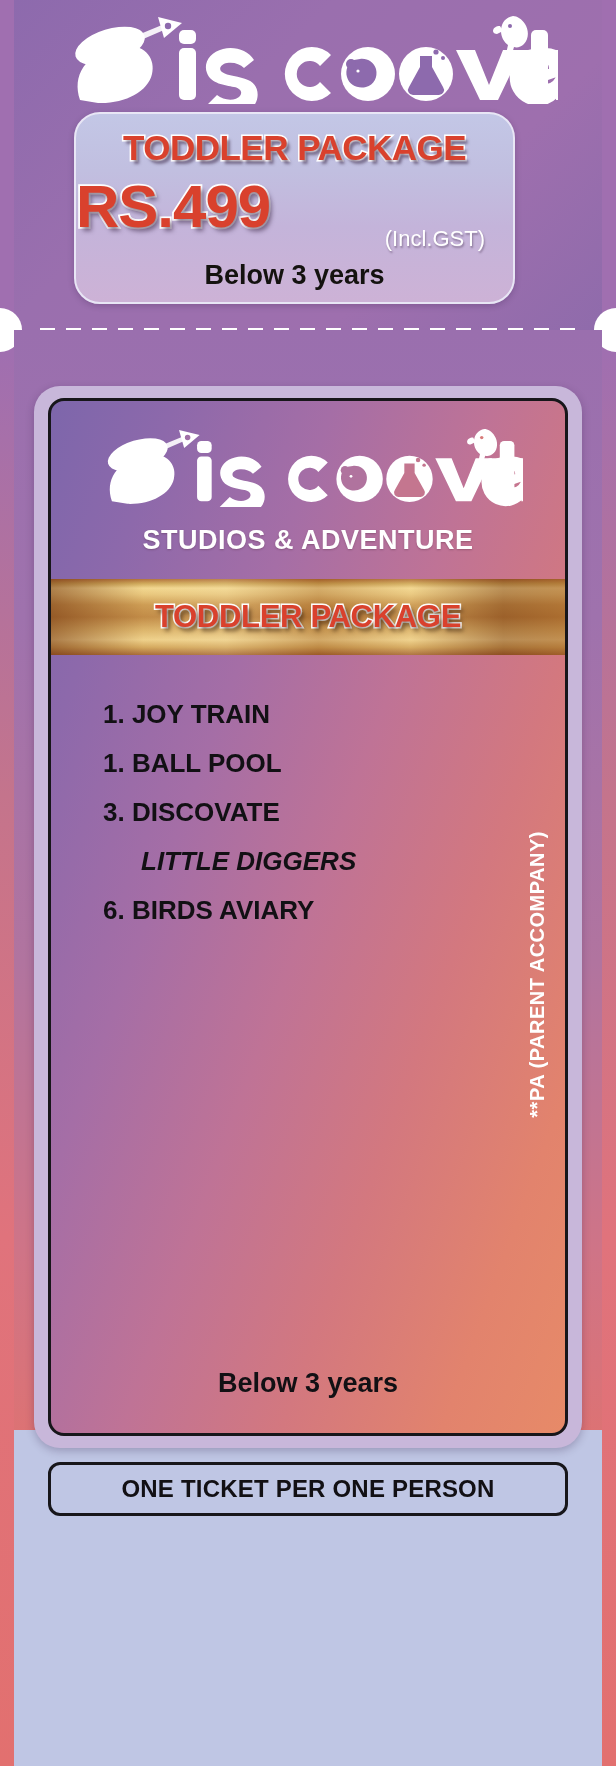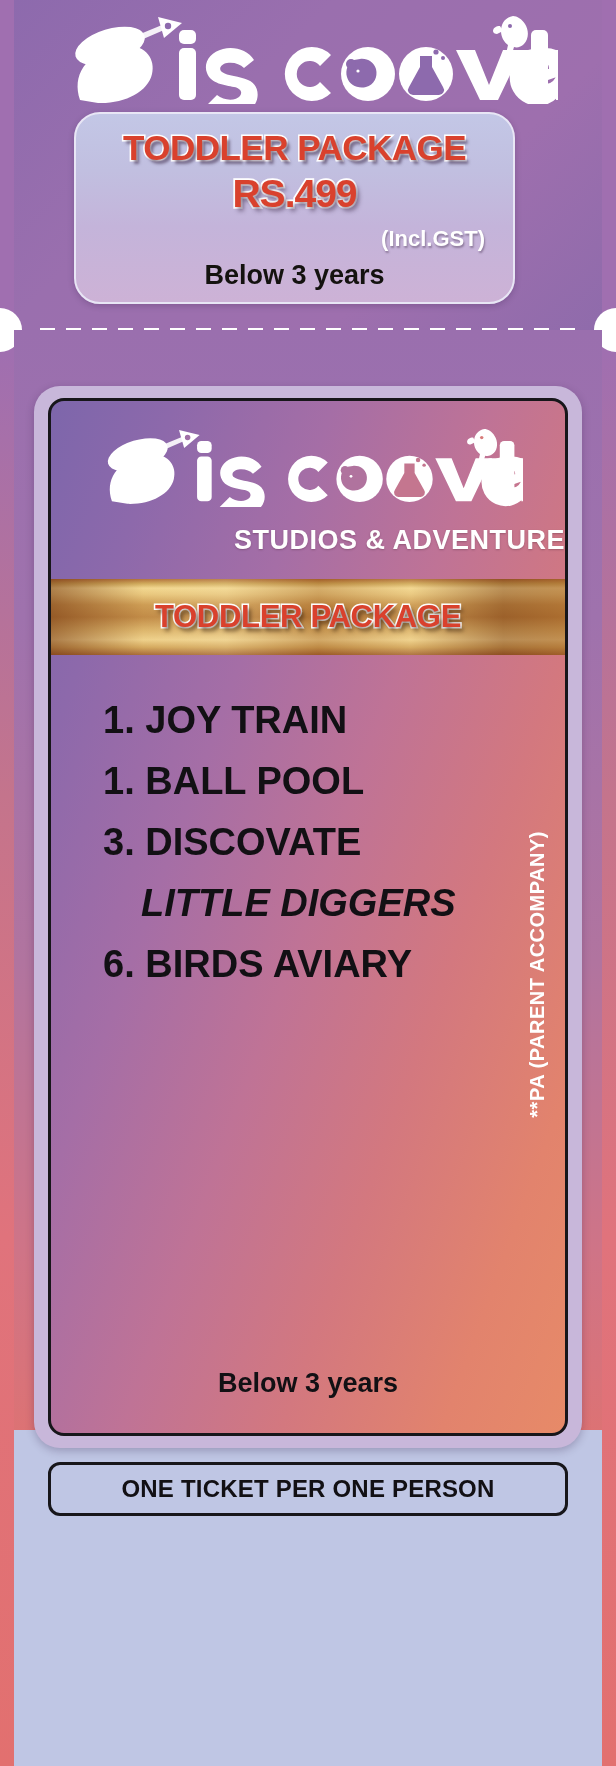--- a/index.html
+++ b/index.html
@@ -70,34 +70,34 @@
     font-weight:bold;
     letter-spacing:-0.5px;
     color:#d9412d;
     -webkit-text-stroke:3px #ffffff;
     paint-order:stroke fill;
     text-shadow:3px 4px 3px rgba(60,40,70,.55);
   }
   .price-main{
     position:absolute;
     left:0; right:0; top:58px;
-    text-align:center;
-    font-size:39px;
+    text-align:left;
+    font-size:60px;
     font-weight:bold;
     letter-spacing:-1px;
     color:#d9412d;
     -webkit-text-stroke:3.5px #ffffff;
     paint-order:stroke fill;
     text-shadow:3px 4px 4px rgba(60,40,70,.55);
   }
   .price-gst{
     position:absolute;
     right:28px; top:112px;
     font-size:22px;
-    font-weight:bold;
+    font-weight:normal;
     color:#ffffff;
     text-shadow:1px 2px 2px rgba(70,50,80,.45);
   }
   .stub-age{
     position:absolute;
     left:0; right:0; top:146px;
     text-align:center;
     font-size:27px;
     font-weight:bold;
     color:#14120f;
@@ -147,21 +147,21 @@
     box-sizing:border-box;
   }
   .card-logo{
     position:absolute;
     left:0; right:0; top:24px;
     display:flex; justify-content:center;
   }
   .studios{
     position:absolute;
     left:0; right:0; top:124px;
-    text-align:right;
+    text-align:center;
     font-size:27px;
     font-weight:bold;
     letter-spacing:.5px;
     color:#ffffff;
     text-shadow:0 1px 2px rgba(80,40,60,.35);
   }
 
   
   .gold-banner{
     position:absolute;
@@ -204,21 +204,21 @@
     text-shadow:3px 4px 4px rgba(45,25,10,.6);
   }
 
   
   .list{
     position:absolute;
     left:52px; top:300px;
     width:400px;
   }
   .list-row{
-    font-size:38px;
+    font-size:26px;
     font-weight:bold;
     color:#121014;
     line-height:1.0;
     margin-bottom:23px;
     white-space:nowrap;
   }
   .list-row.indent{ padding-left:38px;font-style:italic; }
 
   
   .pa-vertical{

